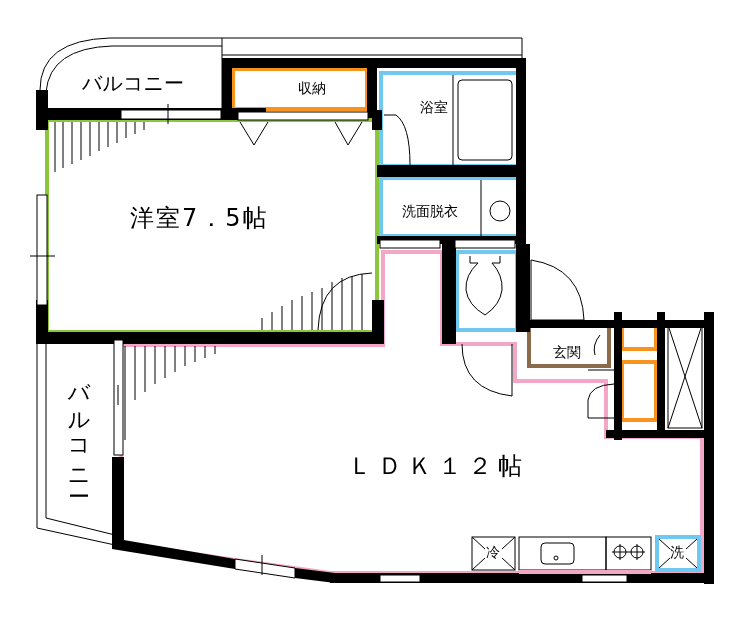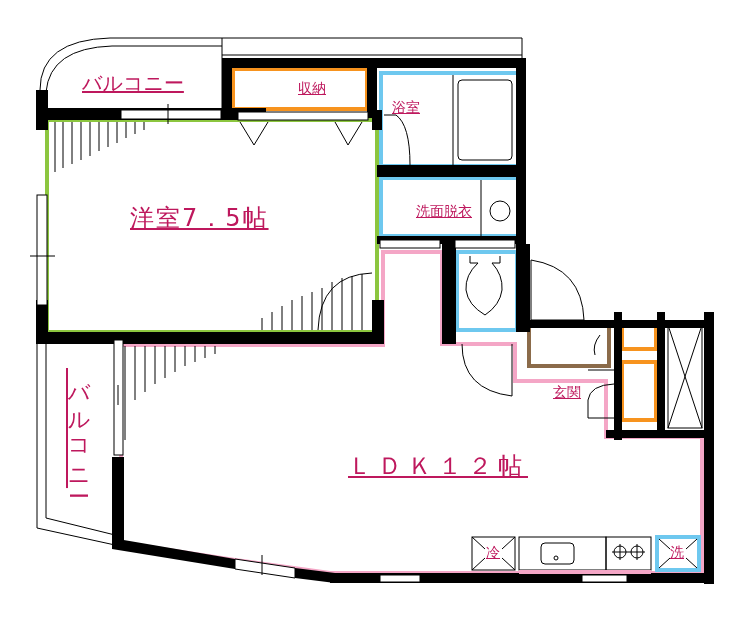--- a/index.html
+++ b/index.html
@@ -1,18 +1,18 @@
 <!DOCTYPE html>
 <html><head>
 <meta charset="utf-8">
 <style>
   html, body { margin: 0; padding: 0; background: #ffffff; }
   body { width: 750px; height: 622px; position: relative; overflow: hidden; font-family: "DejaVu Sans", sans-serif; }
   #plan { position: absolute; left: 0; top: 0; width: 750px; height: 622px; }
-  .lbl { position: absolute; color: #be185d; white-space: nowrap; font-family: "DejaVu Sans", sans-serif; text-decoration: underline; }
+  .lbl { position: absolute; color: #000000; white-space: nowrap; font-family: "DejaVu Sans", sans-serif; }
   .big { font-size: 24px; letter-spacing: 2px; }
   .mid { font-size: 15px; }
   .sm { font-size: 14px; }
   .vert { writing-mode: vertical-rl; font-size: 22px; letter-spacing: 4px; }
 </style>
 </head>
 <body>
 
 <svg id="plan" width="750" height="622" viewBox="0 0 750 622" xmlns="http://www.w3.org/2000/svg">
 
@@ -170,20 +170,20 @@
   <g stroke="#000" fill="none">
     <line x1="659" y1="539" x2="670" y2="549"></line>
       <line x1="697" y1="539" x2="686" y2="549"></line>
     <line x1="659" y1="568" x2="670" y2="558"></line>
       <line x1="697" y1="568" x2="686" y2="558"></line>
   </g>
 </svg>
 
 <div class="lbl mid" style="left:82px;top:70px;font-size:20px;">バルコニー</div>
 <div class="lbl sm" style="left:298px;top:80px;">収納</div>
-<div class="lbl sm" style="left:392px;top:99px;">浴室</div>
-<div class="lbl sm" style="left:416px;top:203px;">洗面脱衣</div>
+<div class="lbl sm" style="left:420px;top:99px;">浴室</div>
+<div class="lbl sm" style="left:402px;top:203px;">洗面脱衣</div>
 <div class="lbl big" style="left:130px;top:202px;">洋室7．5帖</div>
 <div class="lbl vert" style="left:64px;top:368px;">バルコニー</div>
-<div class="lbl sm" style="left:553px;top:344px;margin-top:40px;">玄関</div>
+<div class="lbl sm" style="left:553px;top:344px;">玄関</div>
 <div class="lbl big" style="left:348px;top:450px;letter-spacing:6px;">ＬＤＫ１２帖</div>
 <div class="lbl sm" style="left:486px;top:544px;">冷</div>
 <div class="lbl sm" style="left:670px;top:544px;">洗</div>
 
 </body></html>

